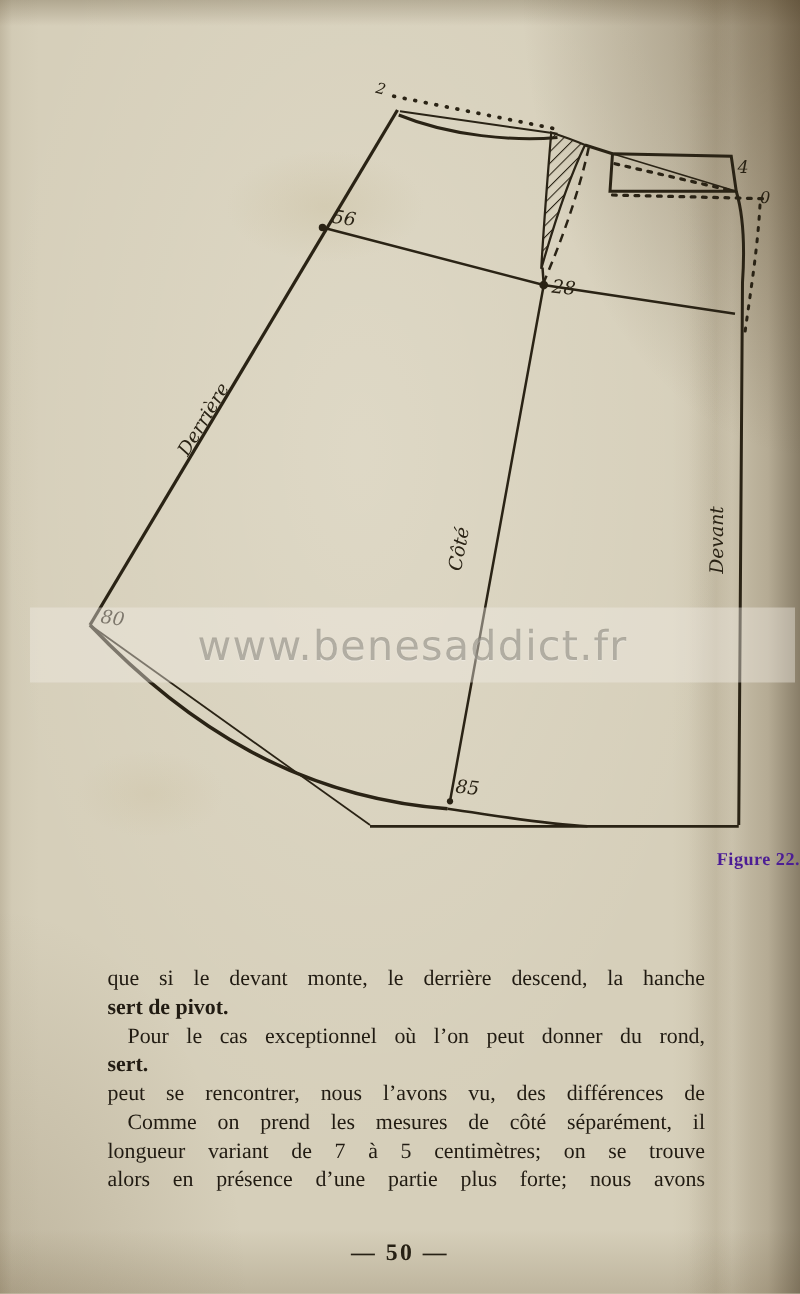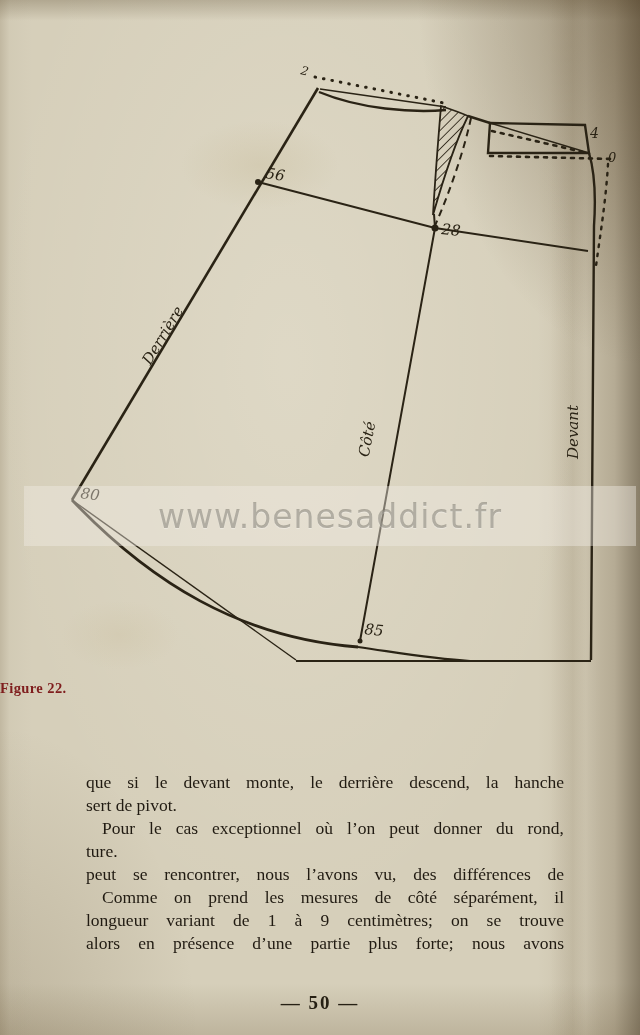--- a/index.html
+++ b/index.html
@@ -37,33 +37,33 @@
   }
   .watermark span{
     font-family:"DejaVu Sans", sans-serif;
     font-size:33px;line-height:1;letter-spacing:1px;
     color:rgba(118,113,102,0.50);
     text-shadow:0 1px 1px rgba(255,255,255,0.35);
     white-space:nowrap;
   }
 
   .caption{
-    position:absolute;left:0;top:680px;width:640px;text-align:left;
-    font-weight:bold;font-size:14.5px;letter-spacing:0.4px;color:#7f1d1d;
+    position:absolute;left:0;top:680px;width:640px;text-align:right;
+    font-weight:bold;font-size:14.5px;letter-spacing:0.4px;color:#4c1d95;
   }
 
   .bodytext{
     position:absolute;left:86px;top:731px;width:478px;
     font-size:17.5px;line-height:23px;color:#211b12;margin-top:40px;
   }
   .bodytext .ln{
     white-space:nowrap;
     text-align:justify;text-align-last:justify;
   }
-  .bodytext .ln.last{text-align-last:left;}
+  .bodytext .ln.last{text-align-last:left;font-weight:bold;}
   .bodytext .ln.indent{text-indent:16px;}
 
   .pagenum{
     position:absolute;left:0;top:992px;width:640px;text-align:center;
     font-size:19px;font-weight:bold;color:#262014;letter-spacing:2px;
   }
 </style>
 </head>
 <body>
 
@@ -125,20 +125,20 @@
 <div class="watermark">
   <span>www.benesaddict.fr</span>
 </div>
 
 <div class="caption">Figure 22.</div>
 
 <div class="bodytext">
   <div class="ln">que si le devant monte, le derrière descend, la hanche</div>
   <div class="ln last">sert de pivot.</div>
   <div class="ln indent">Pour le cas exceptionnel où l’on peut donner du rond,</div>
-  <div class="ln last">ture.</div>
+  <div class="ln last">sert.</div>
   <div class="ln">peut se rencontrer, nous l’avons vu, des différences de</div>
   <div class="ln indent">Comme on prend les mesures de côté séparément, il</div>
-  <div class="ln">longueur variant de 1 à 9 centimètres; on se trouve</div>
+  <div class="ln">longueur variant de 7 à 5 centimètres; on se trouve</div>
   <div class="ln">alors en présence d’une partie plus forte; nous avons</div>
 </div>
 
 <div class="pagenum">— 50 —</div>
 
 </body></html>

